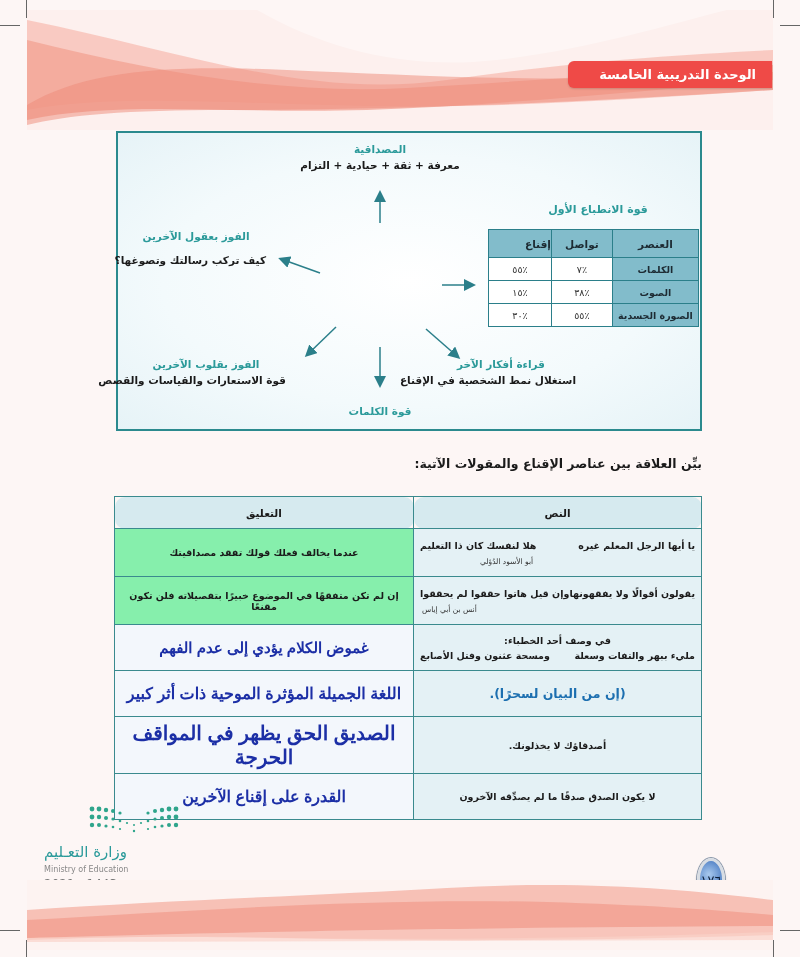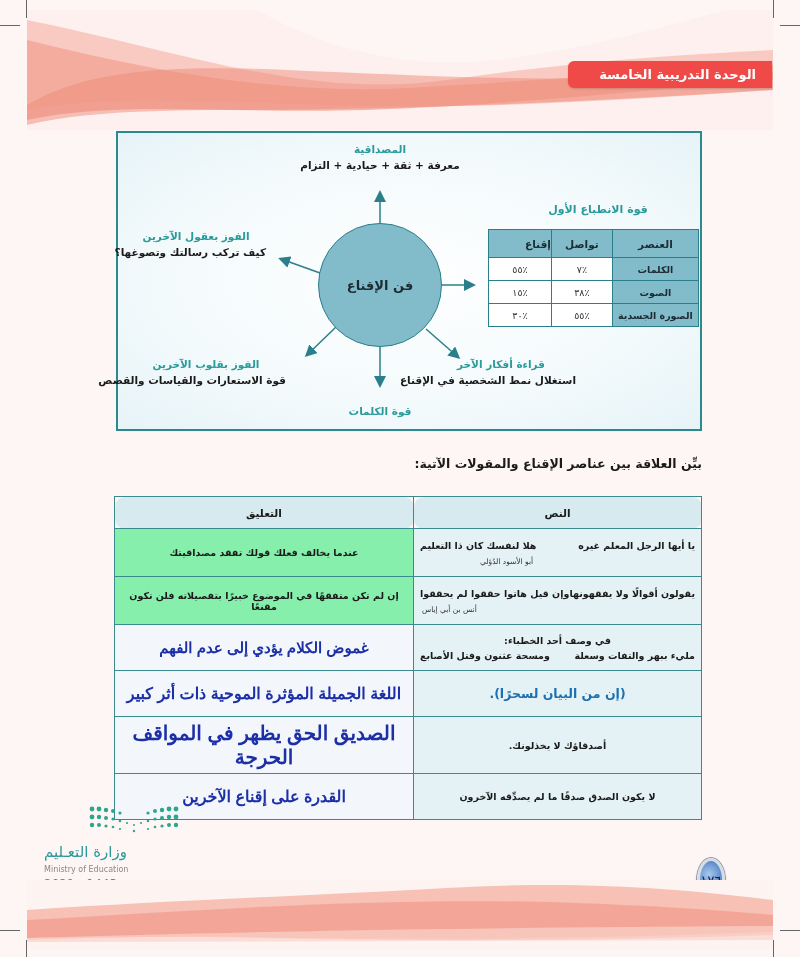--- a/index.html
+++ b/index.html
@@ -112,30 +112,29 @@
       <g stroke="#2b7f8a" stroke-width="1.5" fill="none">
         <line x1="262" y1="90" x2="262" y2="60" marker-end="url(#ah)"></line>
         <line x1="262" y1="214" x2="262" y2="252" marker-end="url(#ah)"></line>
         <line x1="324" y1="152" x2="355" y2="152" marker-end="url(#ah)"></line>
         <line x1="202" y1="140" x2="163" y2="126" marker-end="url(#ah)"></line>
         <line x1="218" y1="194" x2="189" y2="222" marker-end="url(#ah)"></line>
         <line x1="308" y1="196" x2="340" y2="224" marker-end="url(#ah)"></line>
       </g>
     </svg>
 
-    <div class="circle">فن الإقناع</div>
 
     <div class="d-text" style="left:162px;top:10px;width:200px;">
       <div class="d-title">المصداقية</div>
       <div class="d-sub" style="margin-top:4px;">معرفة + ثقة + حيادية + التزام</div>
     </div>
 
     <div class="d-text" style="left:8px;top:97px;width:140px;">
       <div class="d-title">الفوز بعقول الآخرين</div>
-      <div class="d-sub" style="margin-top:4px;">كيف تركب رسالتك وتصوغها؟</div>
+      <div class="d-sub" style="margin-top:12px;">كيف تركب رسالتك وتصوغها؟</div>
     </div>
 
     <div class="d-text" style="left:8px;top:225px;width:160px;">
       <div class="d-title">الفوز بقلوب الآخرين</div>
       <div class="d-sub" style="margin-top:4px;">قوة الاستعارات والقياسات والقصص</div>
     </div>
 
     <div class="d-text" style="left:212px;top:272px;width:100px;">
       <div class="d-title">قوة الكلمات</div>
     </div>

